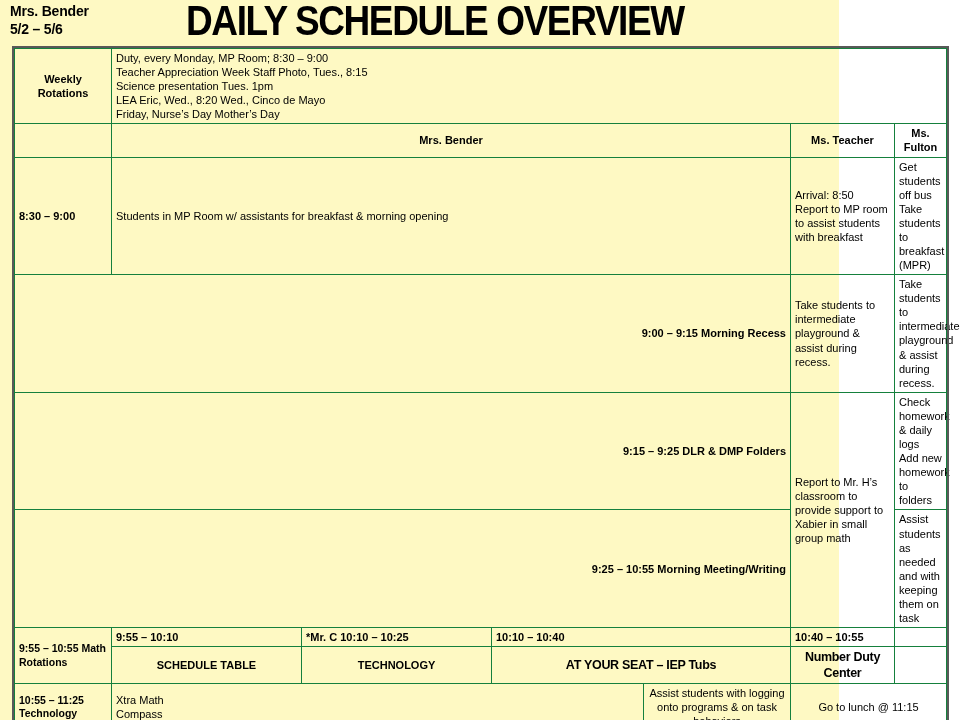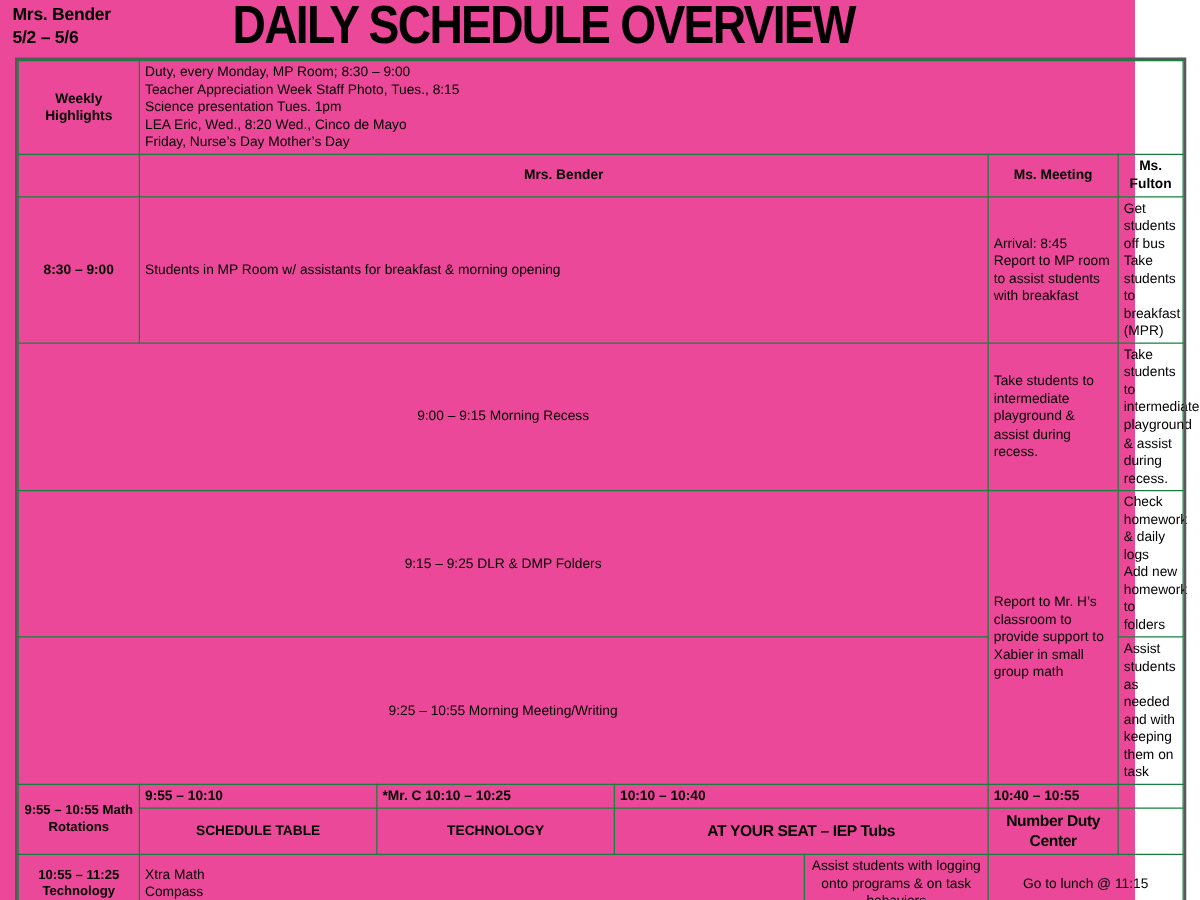--- a/index.html
+++ b/index.html
@@ -7,23 +7,23 @@
     margin: 0; padding: 0;
     width: 960px; height: 720px;
     background: #ffffff;
     font-family: "Liberation Sans", sans-serif;
     color: #000000;
     overflow: hidden;
   }
 
   #page {
     position: relative;
-    width: 908px;
+    width: 839px;
     height: 720px;
-    background: #ec4899;
+    background: #fef9c3;
   }
 
   
   .header {
     position: relative;
     height: 46px;
     width: 960px;
   }
   .teacher-block {
     position: absolute;
@@ -73,21 +73,21 @@
   col.c-time   { width: 97px; }
   col.c-m1     { width: 190px; }
   col.c-m2     { width: 190px; }
   col.c-m3     { width: 152px; }
   col.c-m4     { width: 147px; }
   col.c-car    { width: 104px; }
   col.c-ful    { width: 52px; }
 
   
   .tcell {            
-    text-align: center;
+    text-align: left;
     font-weight: bold;
     font-size: 11.5px;
     line-height: 1.3;
   }
   .tcell.small { font-size: 10.5px; margin-left: 48px; }
   .hl-label {
     text-align: center;
     font-weight: bold;
     font-size: 15px;
     line-height: 1.3;
@@ -110,22 +110,22 @@
     vertical-align: top;
     padding-top: 4px;
     padding-left: 5px;
     border-radius: 13px;
   }
   .body-sm.ctr {
     text-align: center;
     vertical-align: middle;
   }
   .banner {
-    text-align: center;
-    font-weight: normal;
+    text-align: right;
+    font-weight: bold;
     font-size: 14.5px;
   }
   .rot-time {
     font-weight: bold;
     font-size: 12.5px;
   }
   .rot-name {
     text-align: center;
     font-weight: bold;
     font-size: 13px;
@@ -151,39 +151,39 @@
         <col class="c-m1">
         <col class="c-m2">
         <col class="c-m3">
         <col class="c-m4">
         <col class="c-car">
         <col class="c-ful">
     </colgroup>
     <tbody>
 
       <tr>
-        <td class="hl-label" style="height:72px">Weekly Highlights</td>
+        <td class="hl-label" style="height:72px">Weekly Rotations</td>
         <td class="hl-body" colspan="6" style="white-space:pre-line">Duty, every Monday, MP Room; 8:30 – 9:00
 Teacher Appreciation Week     Staff Photo, Tues., 8:15
 Science presentation Tues. 1pm
 LEA Eric, Wed., 8:20          Wed., Cinco de Mayo
 Friday, Nurse’s Day     Mother’s Day</td>
       </tr>
 
       <tr>
         <td class="tcell" style="height:30px"></td>
         <td class="colhead" colspan="4">Mrs. Bender</td>
-        <td class="colhead">Ms. Meeting</td>
+        <td class="colhead">Ms. Teacher</td>
         <td class="colhead">Ms. Fulton</td>
       </tr>
 
       <tr>
         <td class="tcell" style="height:48px">8:30 – 9:00</td>
         <td class="body-sm" colspan="4">Students in MP Room w/ assistants for breakfast &amp; morning opening</td>
-        <td class="body-sm" style="white-space:pre-line">Arrival: 8:45
+        <td class="body-sm" style="white-space:pre-line">Arrival: 8:50
 Report to MP room to assist students with breakfast</td>
         <td class="body-sm" style="white-space:pre-line">Get students off bus
 Take students to breakfast (MPR)</td>
       </tr>
 
       <tr>
         <td class="banner" colspan="5" style="height:46px">9:00 – 9:15 Morning Recess</td>
         <td class="body-sm">Take students to intermediate playground &amp; assist during recess.</td>
         <td class="body-sm">Take students to intermediate playground &amp; assist during recess.</td>
       </tr>

